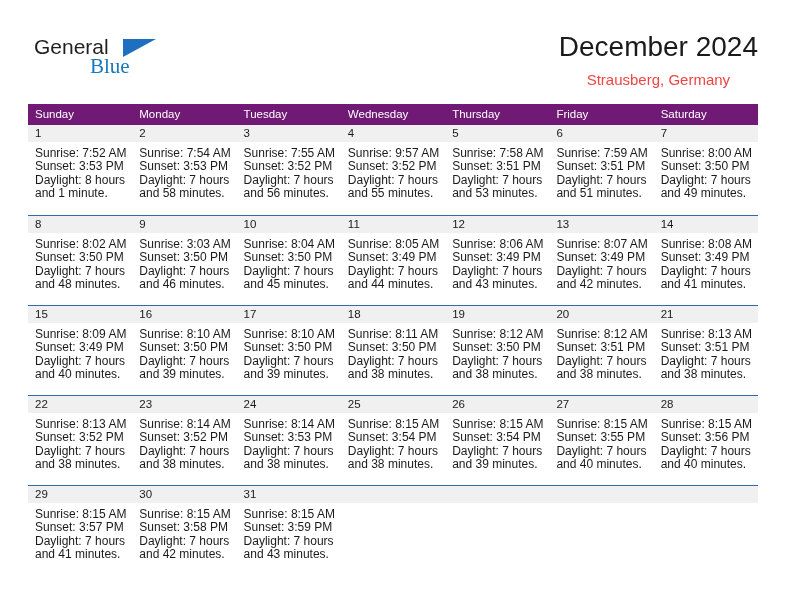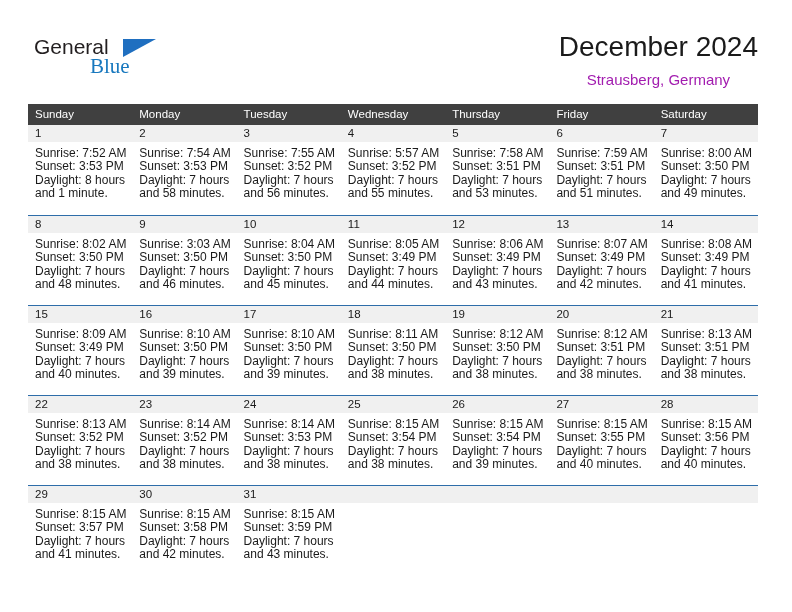--- a/index.html
+++ b/index.html
@@ -73,40 +73,40 @@
   .cal-title {
     font-size: 28px;
     font-weight: normal;
     color: #1a1a1a;
     line-height: 34px;
     white-space: nowrap;
   }
   .cal-subtitle {
     font-size: 15px;
     font-weight: normal;
-    color: #a21caf;
+    color: #ef4444;
     line-height: 20px;
     margin-top: 6px;
     white-space: nowrap;
   }
 
   
   .calendar {
     position: absolute;
     left: 28px;
     top: 104px;
     width: 730px;
   }
   table.cal {
     border-collapse: collapse;
     width: 730px;
     table-layout: fixed;
   }
   table.cal th {
-    background: #404040;
+    background: #701a75;
     color: #ffffff;
     font-size: 11.5px;
     font-weight: normal;
     text-align: left;
     padding: 4px 0 5px 7px;
     height: 12px;
     border: none;
   }
   table.cal td {
     vertical-align: top;
@@ -220,21 +220,21 @@
                   <div>and 56 minutes.</div>
                 </div>
               </div>
             </td>
           <td>
               <div class="daycell">
                 <div class="daynum-band">
                   <span class="daynum">4</span>
                 </div>
                 <div class="info">
-                  <div>Sunrise: 5:57 AM</div>
+                  <div>Sunrise: 9:57 AM</div>
                   <div>Sunset: 3:52 PM</div>
                   <div>Daylight: 7 hours</div>
                   <div>and 55 minutes.</div>
                 </div>
               </div>
             </td>
           <td>
               <div class="daycell">
                 <div class="daynum-band">
                   <span class="daynum">5</span>

